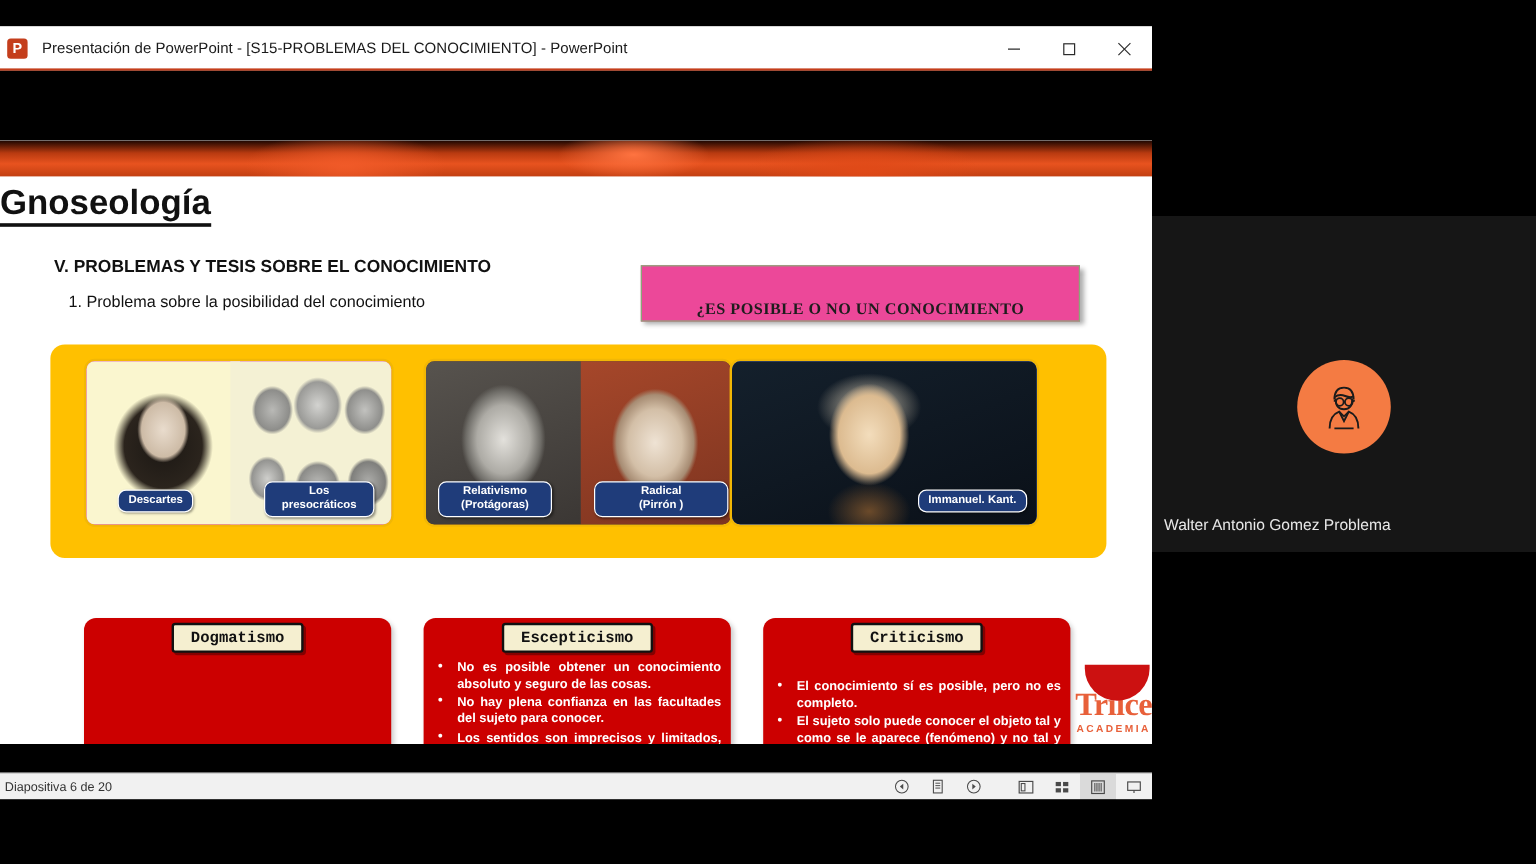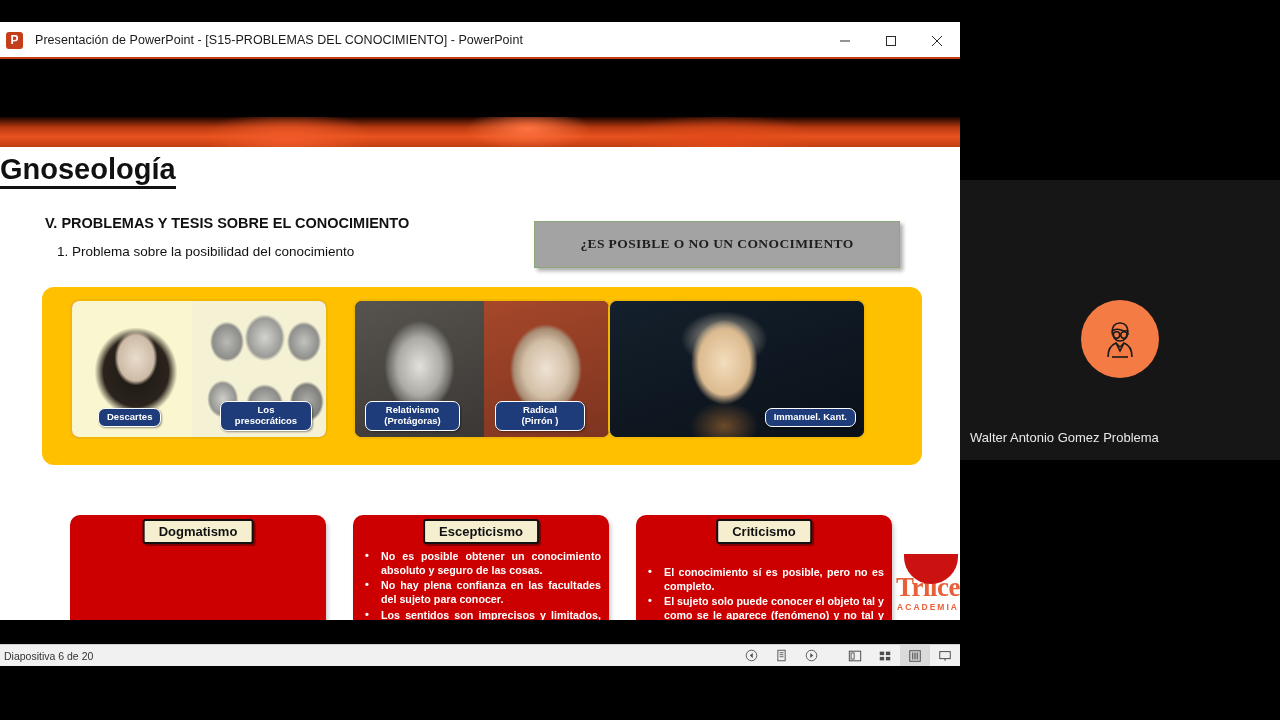--- a/index.html
+++ b/index.html
@@ -70,23 +70,23 @@
     position: absolute; left: 45px; top: 98px;
     font-size: 14.5px; font-weight: bold; color: #111;
   }
   .heading-2 {
     position: absolute; left: 57px; top: 127px;
     font-size: 13.5px; color: #111;
   }
 
   .question-box {
     position: absolute; left: 534px; top: 104px; width: 366px; height: 47px;
-    background: #a3a3a3; border: 1px solid #8aa878;
+    background: #ec4899; border: 1px solid #8aa878;
     box-shadow: 3px 3px 4px rgba(0,0,0,.33);
-    display: flex; align-items: center; justify-content: center; text-align: center;
+    display: flex; align-items: flex-end; justify-content: center; text-align: center;
     font-family: "Liberation Serif", serif;
     font-size: 13.5px; font-weight: bold; color: #1d1d1d;
     line-height: 1.25; letter-spacing: .4px;
   }
 
   
   .yellow-panel {
     position: absolute; left: 42px; top: 170px; width: 880px; height: 178px;
     background: #ffc000; border-radius: 12px;
   }
@@ -139,39 +139,40 @@
   .pic-label {
     position: absolute; background: #1f3c7a; color: #fff;
     border: 1.5px solid #ffffff; border-radius: 7px;
     font-size: 9.5px; font-weight: bold; text-align: center;
     padding: 3px 8px; line-height: 1.15;
     box-shadow: 1px 1px 2px rgba(0,0,0,.4);
   }
   .lbl-descartes   { left: 26px;  bottom: 10px; }
   .lbl-presocrat   { left: 148px; bottom: 6px;  width: 92px; }
   .lbl-relativismo { left: 10px;  bottom: 6px;  width: 95px; }
-  .lbl-radical     { left: 140px; bottom: 6px;  width: 90px; }
+  .lbl-radical     { left: 140px; bottom: 6px;  width: 112px; }
   .lbl-kant        { right: 8px;  bottom: 10px; }
 
   
   .card {
     position: absolute; top: 398px; width: 256px;
     background: #cc0000; border-radius: 10px;
     box-shadow: 2px 3px 4px rgba(0,0,0,.2);
   }
   .c1 { left: 70px;  height: 208px; }
   .c2 { left: 353px; height: 208px; }
   .c3 { left: 636px; height: 200px; }
 
   .card-title {
     position: absolute; left: 50%; transform: translateX(-50%); top: 4px;
     background: #f5efd0; border: 2px solid #111; border-radius: 3px;
     font-size: 13px; font-weight: bold; color: #111;
     padding: 3px 14px; white-space: nowrap;
     box-shadow: 2px 2px 0 rgba(0,0,0,.35);
+    font-family: Liberation Mono, monospace;
   }
   .bullets {
     position: absolute; left: 8px; right: 8px; top: 34px;
     color: #fff; font-size: 10.7px; font-weight: bold; line-height: 1.32;
   }
   .c3 .bullets { top: 50px; }
   .bullets li {
     list-style: none; position: relative; padding-left: 20px;
     text-align: justify; margin-bottom: 1px;
   }

